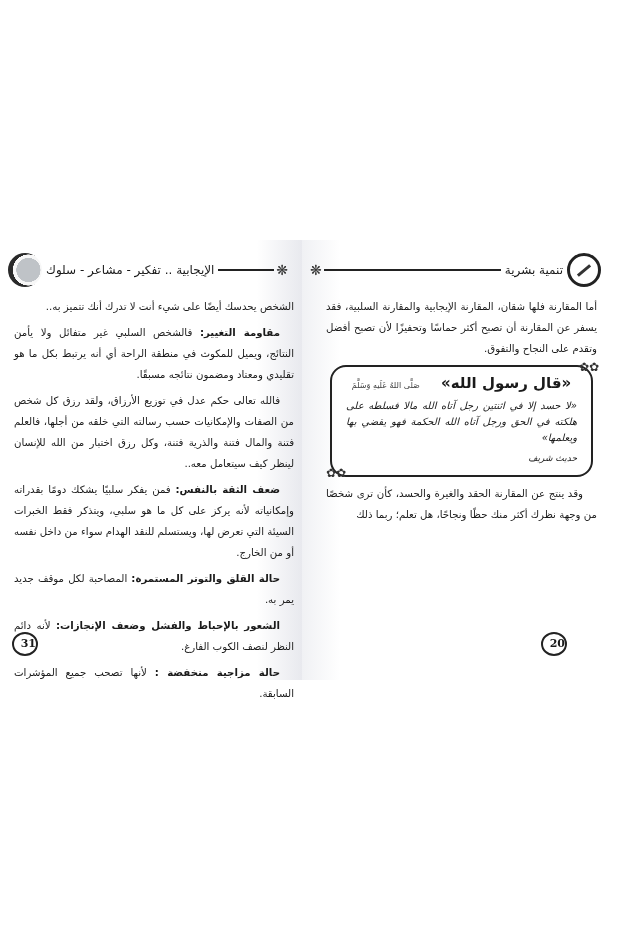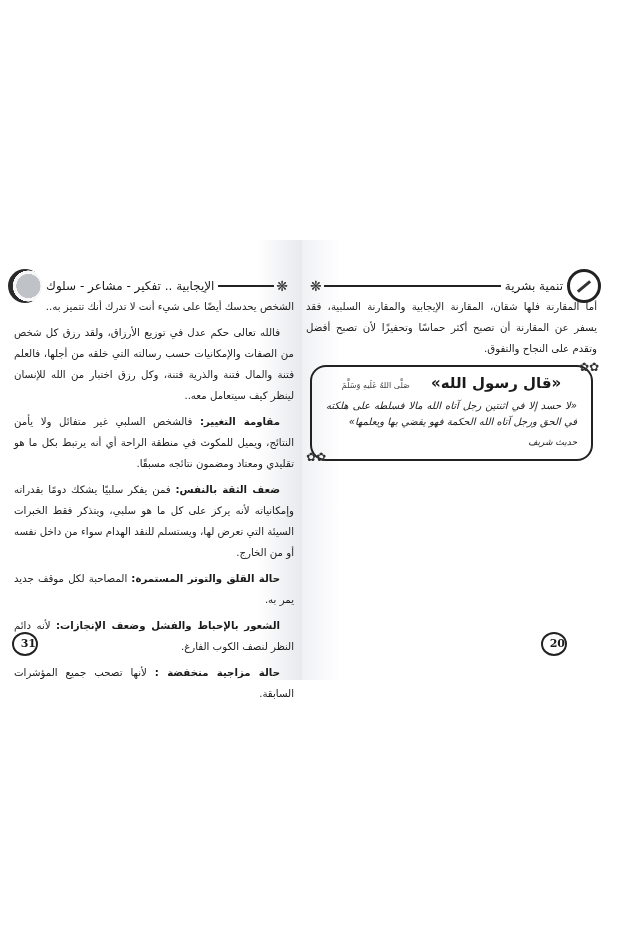--- a/index.html
+++ b/index.html
@@ -6,35 +6,35 @@
   body {
     width: 621px; height: 931px; background: #ffffff; position: relative; overflow: hidden;
     font-family: "DejaVu Sans", sans-serif; color: #1a1a1a;
   }
   .page { position: absolute; top: 240px; height: 440px; direction: rtl; }
   .page-left { left: 0; width: 302px; background: linear-gradient(to right, #ffffff 0%, #ffffff 85%, #e8e9ee 100%); }
   .page-right { left: 302px; width: 319px; background: linear-gradient(to left, #ffffff 0%, #ffffff 88%, #f0f1f4 100%); }
   .gutter-shadow { position: absolute; left: 296px; top: 240px; width: 10px; height: 440px;
     background: linear-gradient(to right, #d9dbe2, #f4f5f7); }
 
-  .header { position: absolute; top: 28px; height: 36px; display: flex; align-items: center; }
+  .header { position: absolute; top: 12px; height: 36px; display: flex; align-items: center; }
   .page-left .header { left: 8px; right: 12px; direction: ltr; }
   .page-right .header { left: 6px; right: 20px; direction: ltr; }
 
   .head-icon { width: 34px; height: 34px; border-radius: 50%; flex: none; position: relative; }
   .head-icon.head { background: radial-gradient(circle at 60% 50%, #bfc3c7 0 45%, #f7f7f7 46% 58%, #2a2a2a 59% 100%); }
   .head-icon.pen { border: 3px solid #222; box-sizing: border-box; background: #fff; }
   .head-icon.pen::after { content: ""; position: absolute; left: 6px; top: 13px; width: 16px; height: 3px; background: #333; transform: rotate(-40deg); }
   .head-title { font-size: 12px; white-space: nowrap; padding: 0 4px; direction: rtl; }
   .head-rule { flex: 1; height: 1.5px; background: #222; }
   .ornament { font-size: 14px; color: #333; flex: none; padding: 0 2px; }
 
   .content { position: absolute; top: 56px; font-size: 10.2px; line-height: 21px; text-align: justify; }
   .page-left .content { left: 14px; right: 8px; }
-  .page-right .content { left: 4px; right: 24px; }
+  .page-right .content { left: 24px; right: 24px; }
   .para { margin: 0 0 5px 0; }
   .para b { font-weight: bold; }
   .indent { text-indent: 14px; }
 
   .hadith-box { position: relative; margin: 6px 4px 6px 4px; border: 2px solid #222; border-radius: 16px; padding: 4px 14px 6px 14px; }
   .hadith-title { text-align: center; font-weight: bold; font-size: 15px; line-height: 24px; }
   .hadith-title .pbuh { font-size: 8px; font-weight: normal; color: #444; margin-right: 16px; }
   .hadith-text { font-size: 10px; line-height: 16px; text-align: justify; font-style: italic; }
   .hadith-source { font-size: 9px; text-align: right; direction: rtl; margin-top: 2px; font-style: italic; }
   .flower { position: absolute; font-size: 12px; color: #333; }
@@ -54,22 +54,22 @@
 <div class="page page-left">
   <div class="header">
     <span class="head-icon head"></span>
     <span class="head-title">الإيجابية .. تفكير - مشاعر - سلوك</span>
     <span class="head-rule"></span>
     <span class="ornament">❋</span>
   </div>
 
   <div class="content">
     <p class="para"><b></b><span>الشخص يحدسك أيضًا على شيء أنت لا تدرك أنك تتميز به..</span></p>
+    <p class="para indent"><b>مقاومة التغيير:</b><span> فالشخص السلبي غير متفائل ولا يأمن النتائج، ويميل للمكوث في منطقة الراحة أي أنه يرتبط بكل ما هو تقليدي ومعتاد ومضمون نتائجه مسبقًا.</span></p>
     <p class="para indent"><b></b><span>فالله تعالى حكم عدل في توزيع الأرزاق، ولقد رزق كل شخص من الصفات والإمكانيات حسب رسالته التي خلقه من أجلها، فالعلم فتنة والمال فتنة والذرية فتنة، وكل رزق اختبار من الله للإنسان لينظر كيف سيتعامل معه..</span></p>
-    <p class="para indent"><b>مقاومة التغيير:</b><span> فالشخص السلبي غير متفائل ولا يأمن النتائج، ويميل للمكوث في منطقة الراحة أي أنه يرتبط بكل ما هو تقليدي ومعتاد ومضمون نتائجه مسبقًا.</span></p>
     <p class="para indent"><b>ضعف الثقة بالنفس:</b><span> فمن يفكر سلبيًا يشكك دومًا بقدراته وإمكانياته لأنه يركز على كل ما هو سلبي، ويتذكر فقط الخبرات السيئة التي تعرض لها، ويستسلم للنقد الهدام سواء من داخل نفسه أو من الخارج.</span></p>
     <p class="para indent"><b>حالة القلق والتوتر المستمرة:</b><span> المصاحبة لكل موقف جديد يمر به.</span></p>
     <p class="para indent"><b>الشعور بالإحباط والفشل وضعف الإنجازات:</b><span> لأنه دائم النظر لنصف الكوب الفارغ.</span></p>
     <p class="para indent"><b>حالة مزاجية منخفضة :</b><span> لأنها تصحب جميع المؤشرات السابقة.</span></p>
   </div>
 
   <div class="page-number">31</div>
 </div>
 
 <div class="page page-right">
@@ -87,16 +87,17 @@
       <span class="flower tl">✿✿</span>
       <div class="hadith-title">
         <span>«قال رسول الله»</span>
         <span class="pbuh">صَلَّى اللهُ عَلَيهِ وَسَلَّمَ</span>
       </div>
       <div class="hadith-text">«لا حسد إلا في اثنتين رجل آتاه الله مالا فسلطه على هلكته في الحق ورجل آتاه الله الحكمة فهو يقضي بها ويعلمها»</div>
       <div class="hadith-source">حديث شريف</div>
       <span class="flower bl">✿✿</span>
     </div>
 
+    <p class="para indent">وقد ينتج عن المقارنة الحقد والغيرة والحسد، كأن ترى شخصًا من وجهة نظرك أكثر منك حظًا ونجاحًا، هل تعلم؛ ربما ذلك</p>
   </div>
 
   <div class="page-number">20</div>
 </div>
 
 </body></html>

